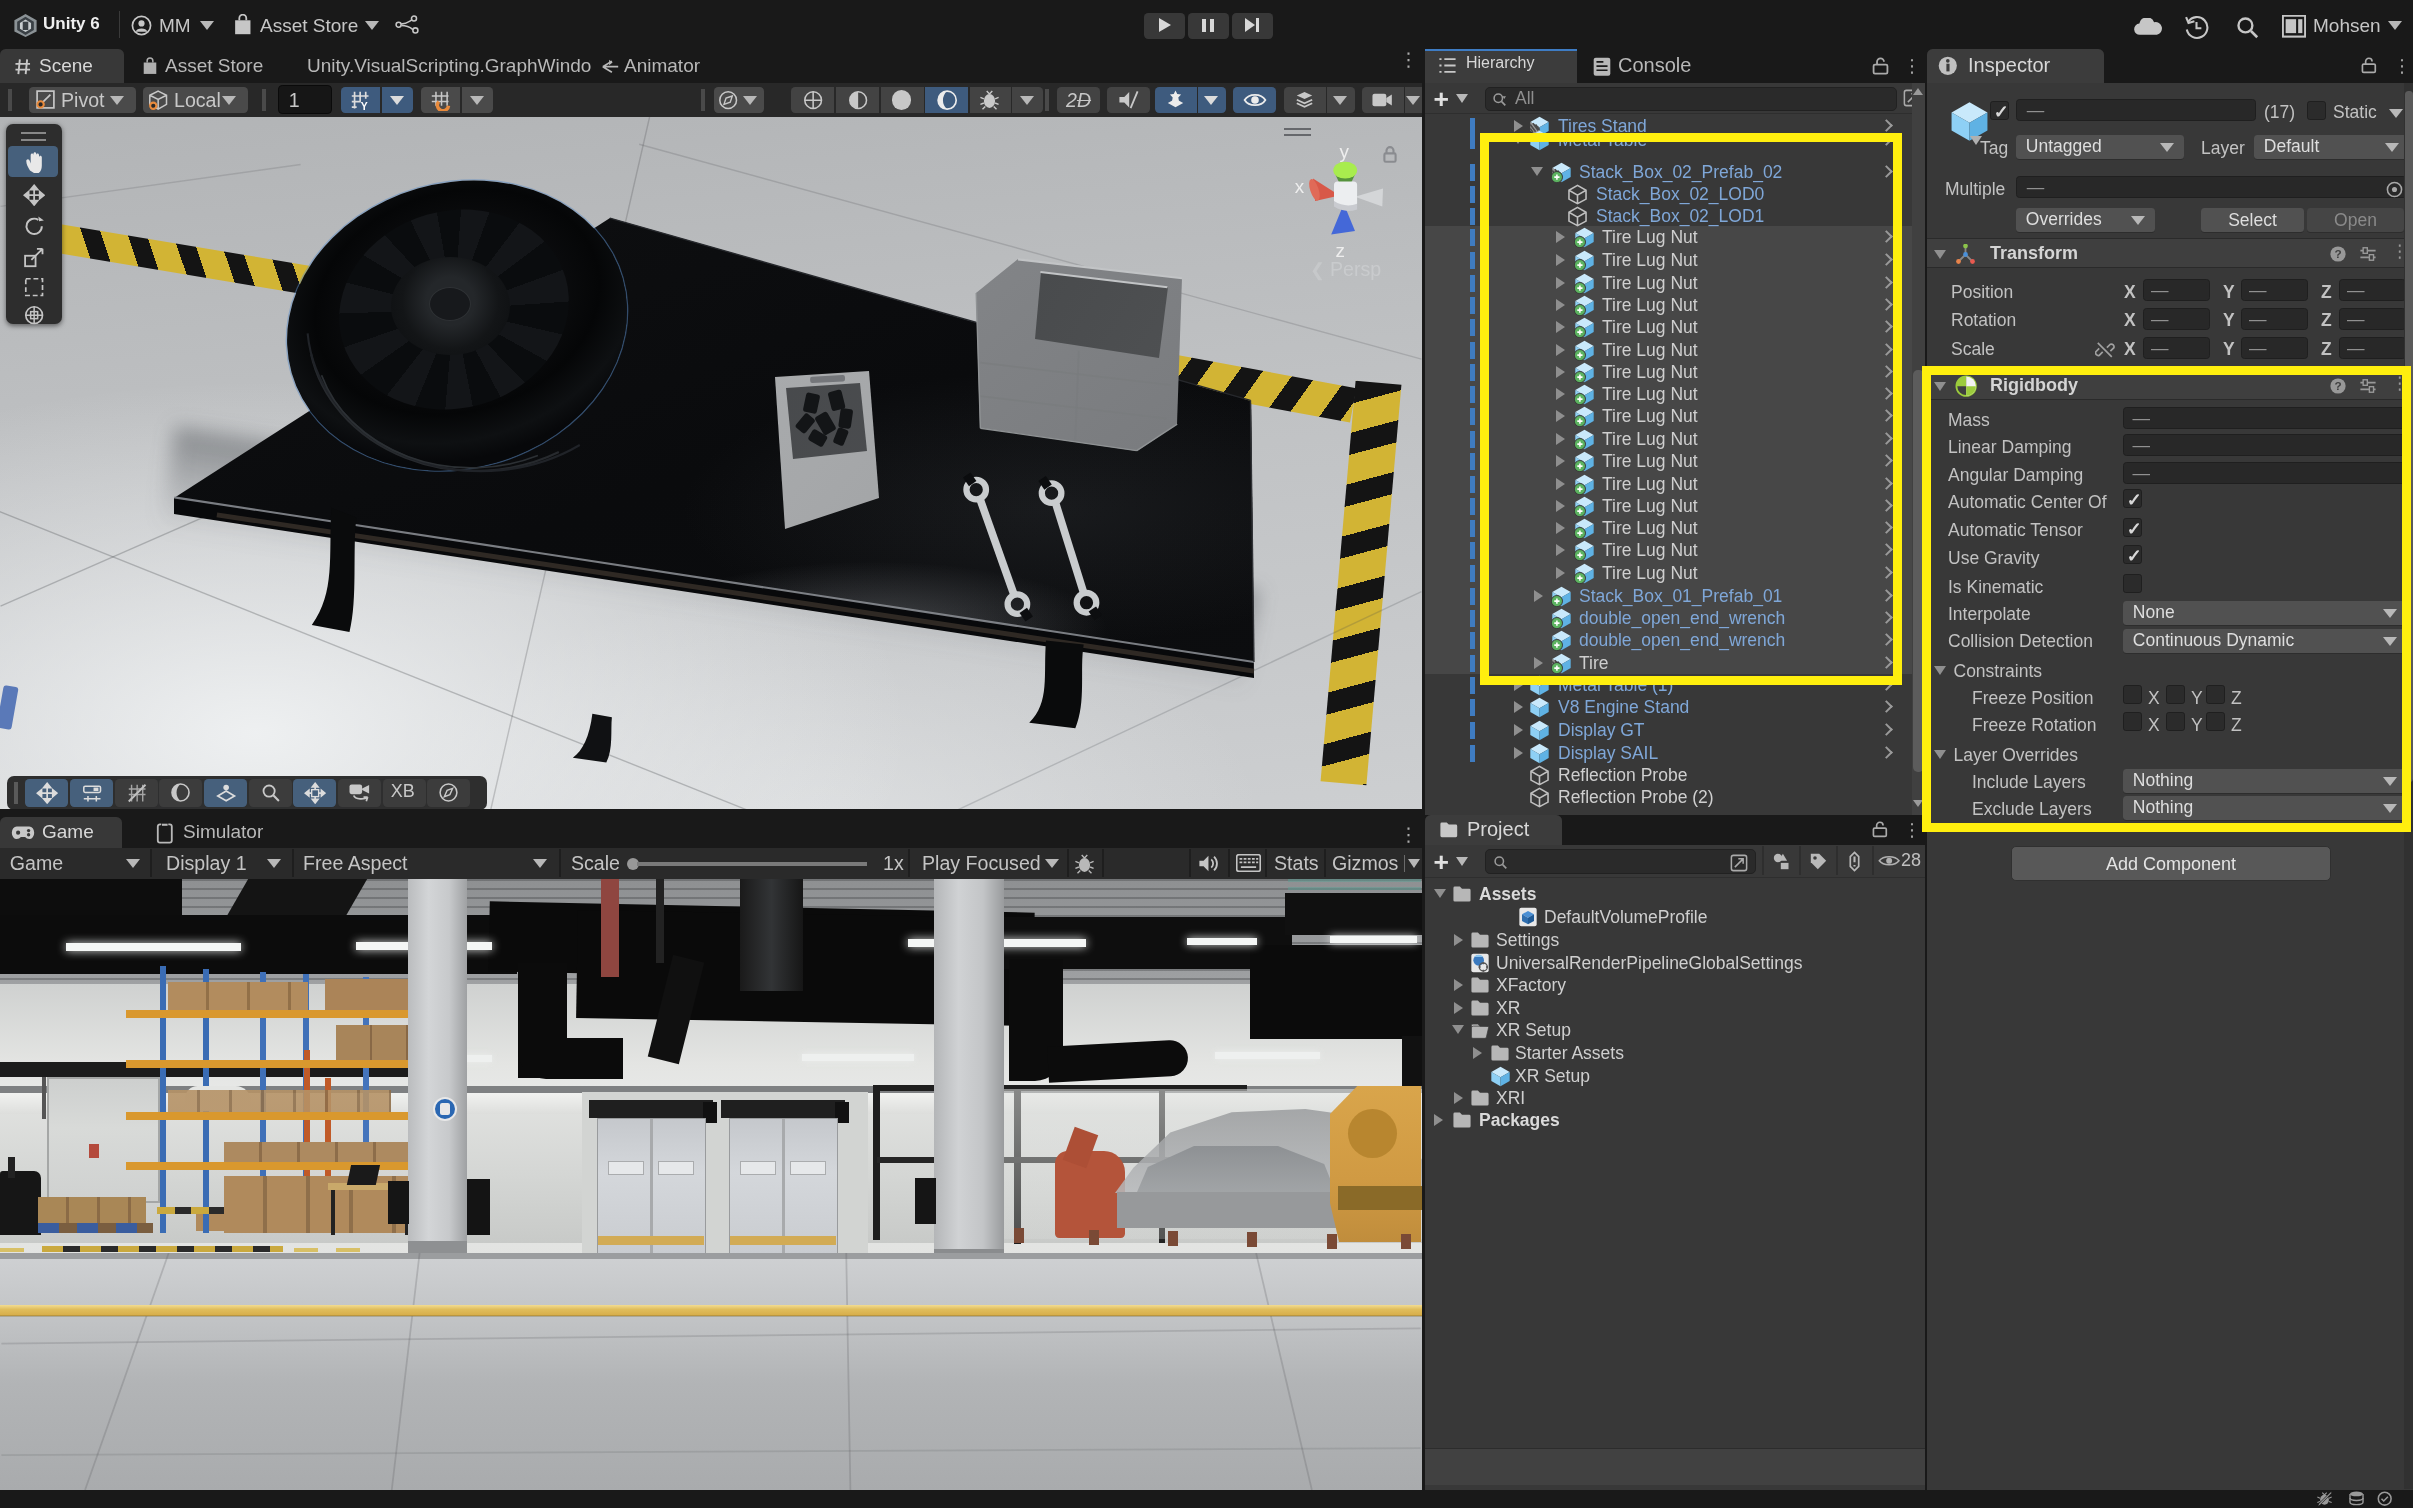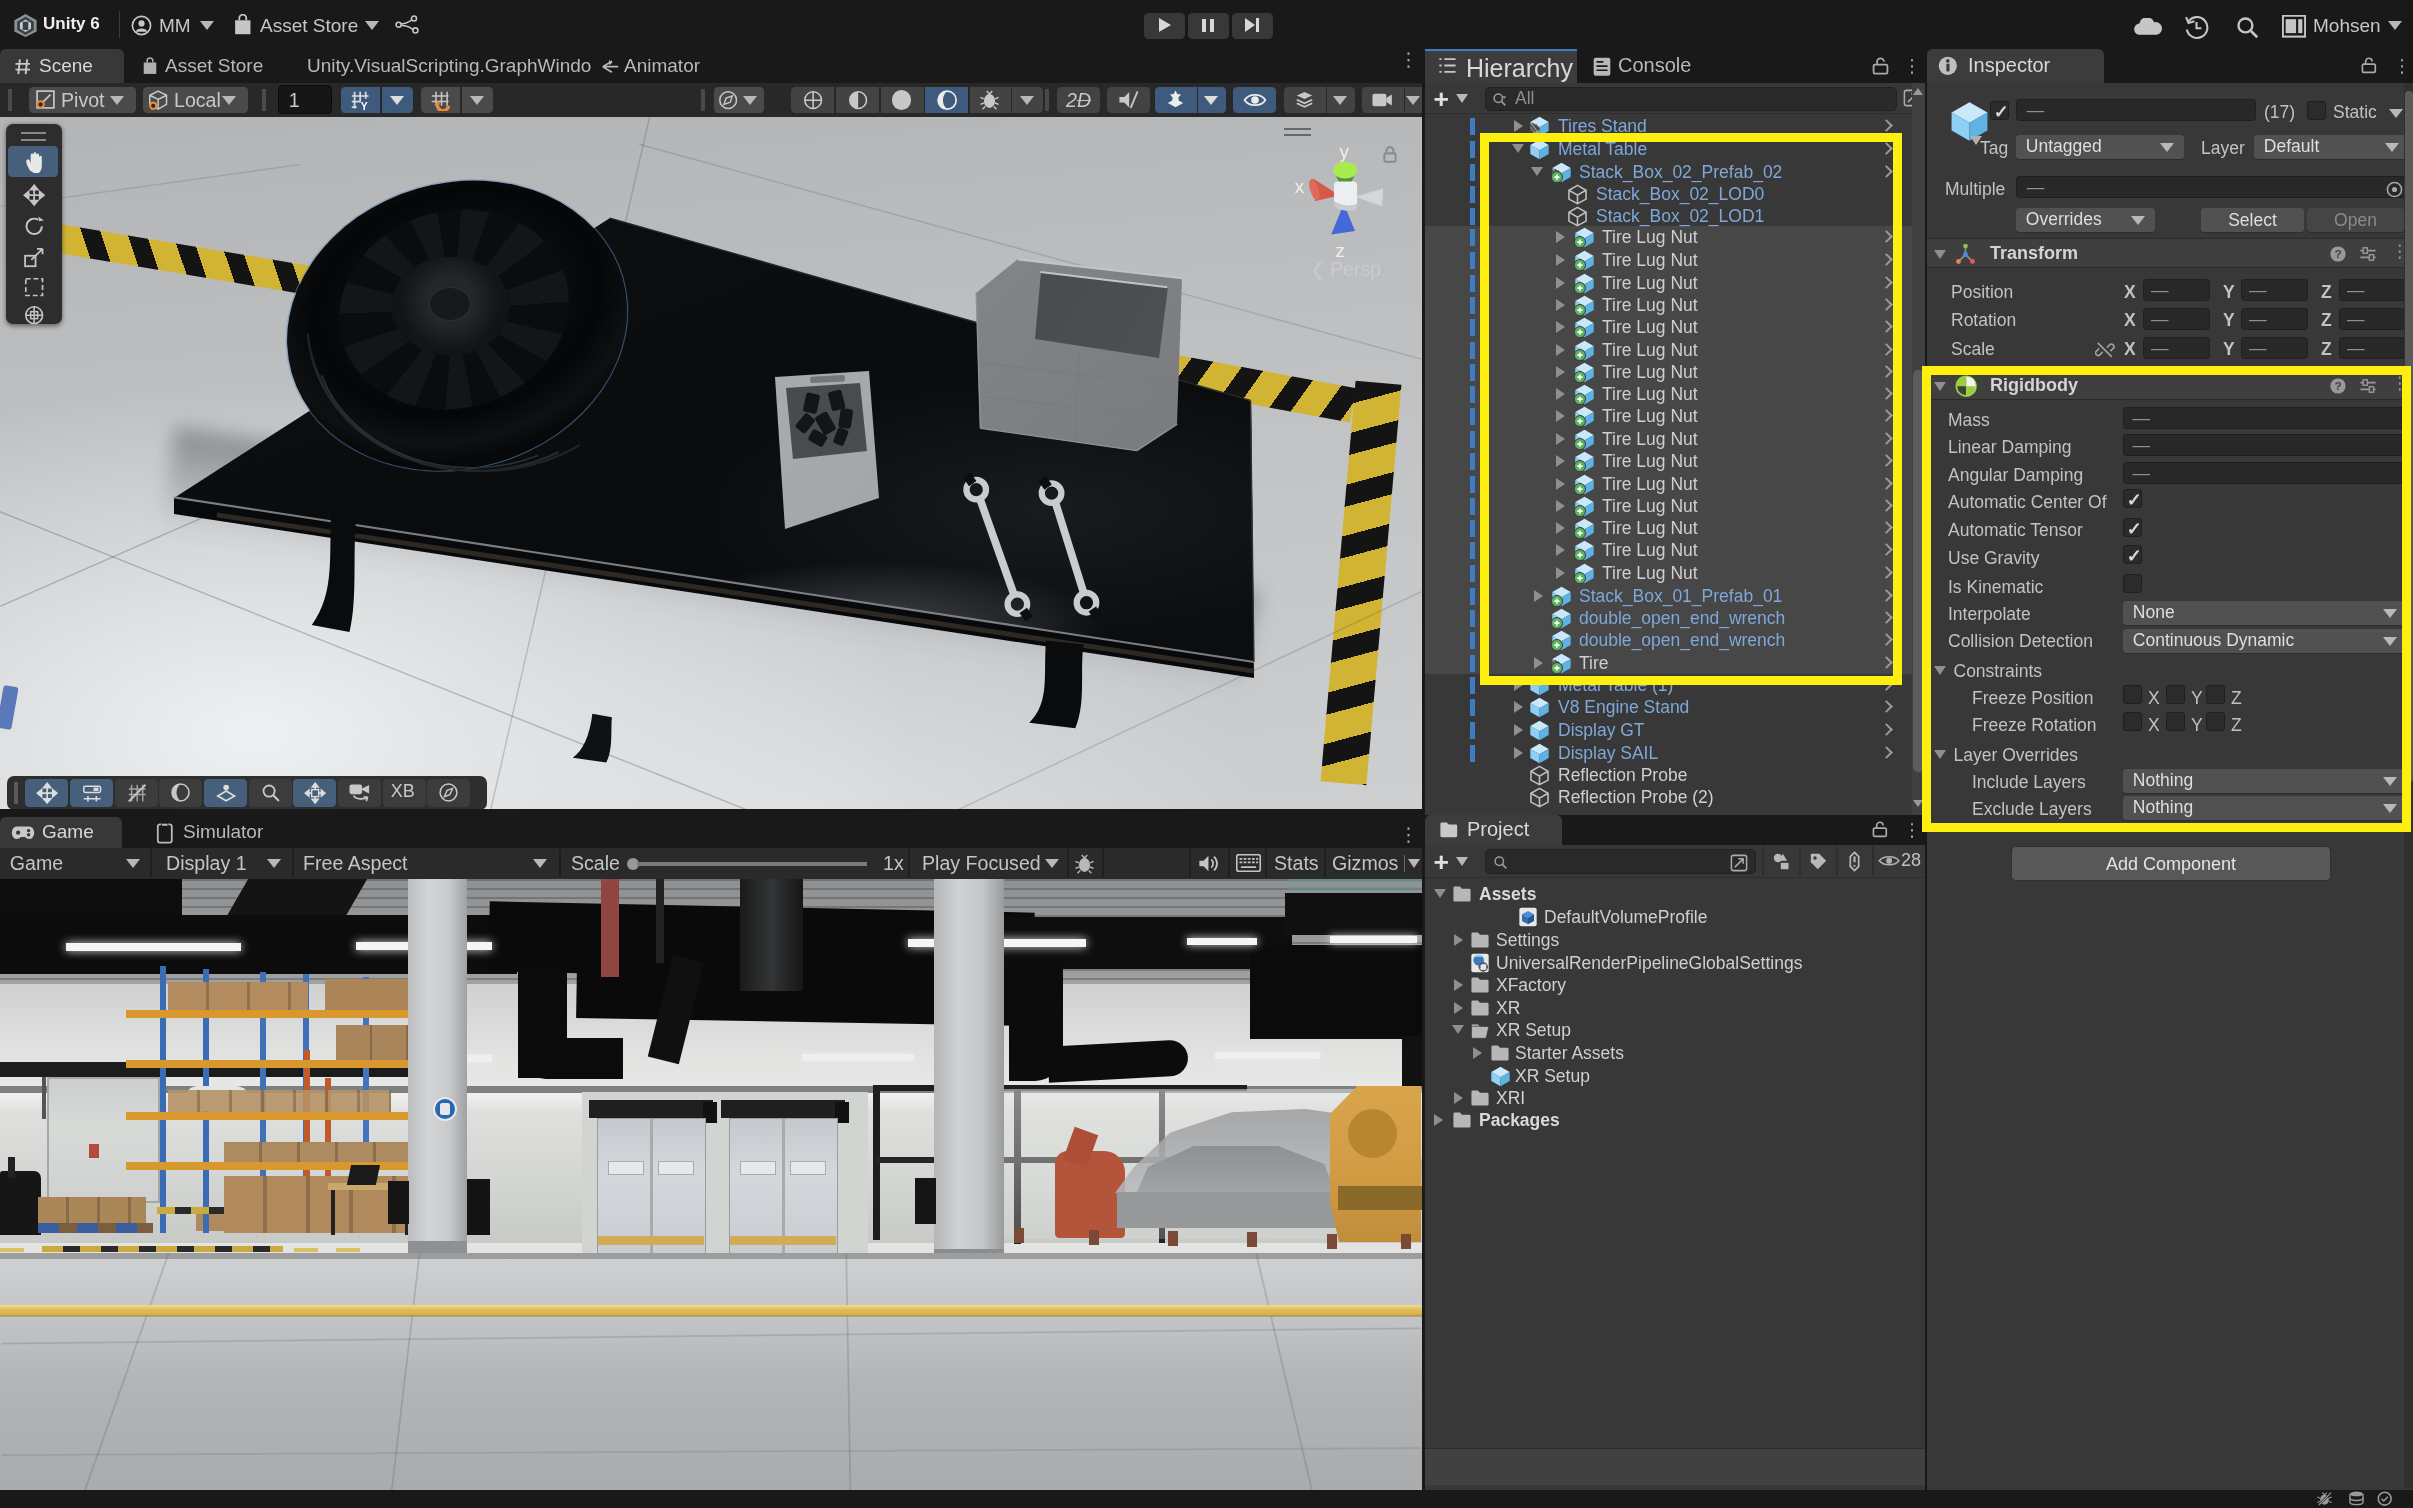--- a/index.html
+++ b/index.html
@@ -626,21 +626,21 @@
           <path d="M9 19 v8 M5 23 h8" stroke="#fff" stroke-width="2.4"></path>
         </g>
     </defs>
   </svg>
   <div id="hier" class="abs" style="left:1425px;top:49px;width:500px;height:766px;background:#383838;overflow:hidden;">
     <div class="abs" style="left:0;top:0;width:500px;height:34px;background:#191919;">
       <div class="abs" style="left:0;top:0;width:152px;height:34px;background:#3c3c3c;border-top:2.8px solid #3e7cc4;"></div>
       <svg class="abs" style="left:12.6px;top:8.4px;" width="19" height="17" viewBox="0 0 27 24">
           <path d="M2 3 h3 M2 12 h3 M2 21 h3 M9 3 h16 M9 12 h16 M9 21 h16" stroke="#c8c8c8" stroke-width="2.6"></path>
         </svg>
-      <div class="abs txt" style="left:41px;top:4.9px;font-size:25px;color:#d8d8d8;">Hierarchy</div>
+      <div class="abs txt" style="left:41px;top:4.9px;font-size:16px;color:#d8d8d8;">Hierarchy</div>
       <svg class="abs" style="left:168px;top:7.7px;" width="18" height="19.6" viewBox="0 0 26 28">
           <rect x="1" y="1" width="24" height="26" rx="3" fill="#b8b8b8"></rect>
           <path d="M5 7 h10 M5 13 h16 M5 19 h16" stroke="#191919" stroke-width="2.4"></path>
         </svg>
       <div class="abs txt" style="left:193px;top:4.9px;font-size:20px;color:#b8b8b8;">Console</div>
       <svg class="abs" style="left:447px;top:8.4px;" width="17" height="18" viewBox="0 0 24 26">
           <rect x="2" y="11" width="20" height="13" rx="2" fill="none" stroke="#aaa" stroke-width="2.6"></rect>
           <path d="M7 11 v-4 a5 5 0 0 1 10 0" fill="none" stroke="#aaa" stroke-width="2.6"></path>
         </svg>
       <div class="abs" style="left:478px;top:6.3px;color:#aaa;font-size:18px;">⋮</div>
@@ -664,21 +664,21 @@
     <div class="abs" style="left:0;top:177px;width:500px;height:448px;background:#474747;"></div>
     <div class="hrow" style="top:66px;">
         <span class="dash"></span>
         <span class="fold" style="left:89px;"></span>
         <svg class="cub" style="left:104px;" width="21" height="21" viewBox="0 0 32 32">
           <use href="#ch"></use>
         </svg>
         <span class="rtxt blue" style="left:133px;">Tires Stand</span>
         <span class="chev" style="left:457px;"></span>
       </div>
-    <div class="hrow" style="top:89px;text-align:right;">
+    <div class="hrow" style="top:80px;text-align:right;">
         <span class="dash"></span>
         <span class="foldo" style="left:87px;"></span>
         <svg class="cub" style="left:104px;" width="21" height="21" viewBox="0 0 32 32">
           <use href="#cb"></use>
         </svg>
         <span class="rtxt blue" style="left:133px;">Metal Table</span>
         <span class="chev" style="left:457px;"></span>
       </div>
     <div class="hrow" style="top:112px;">
         <span class="dash"></span>

